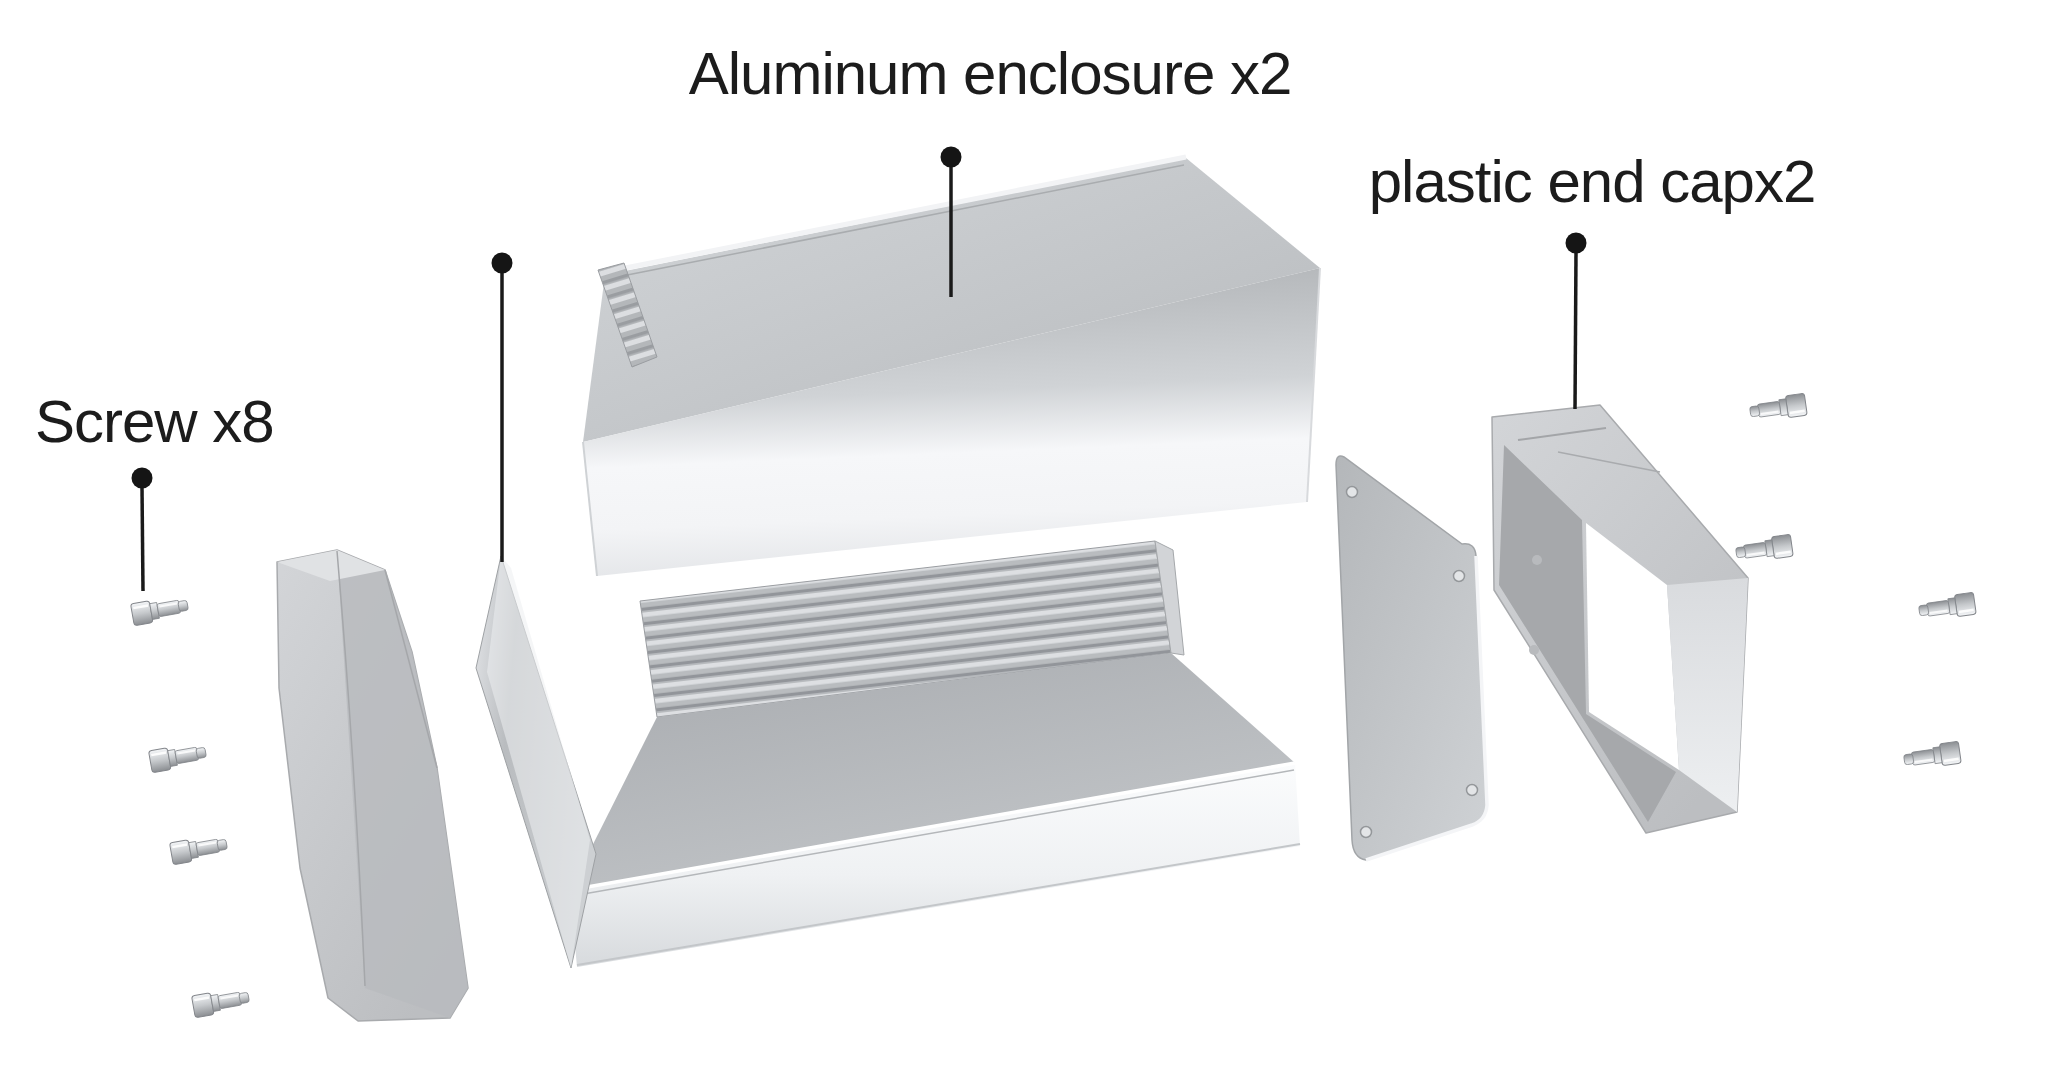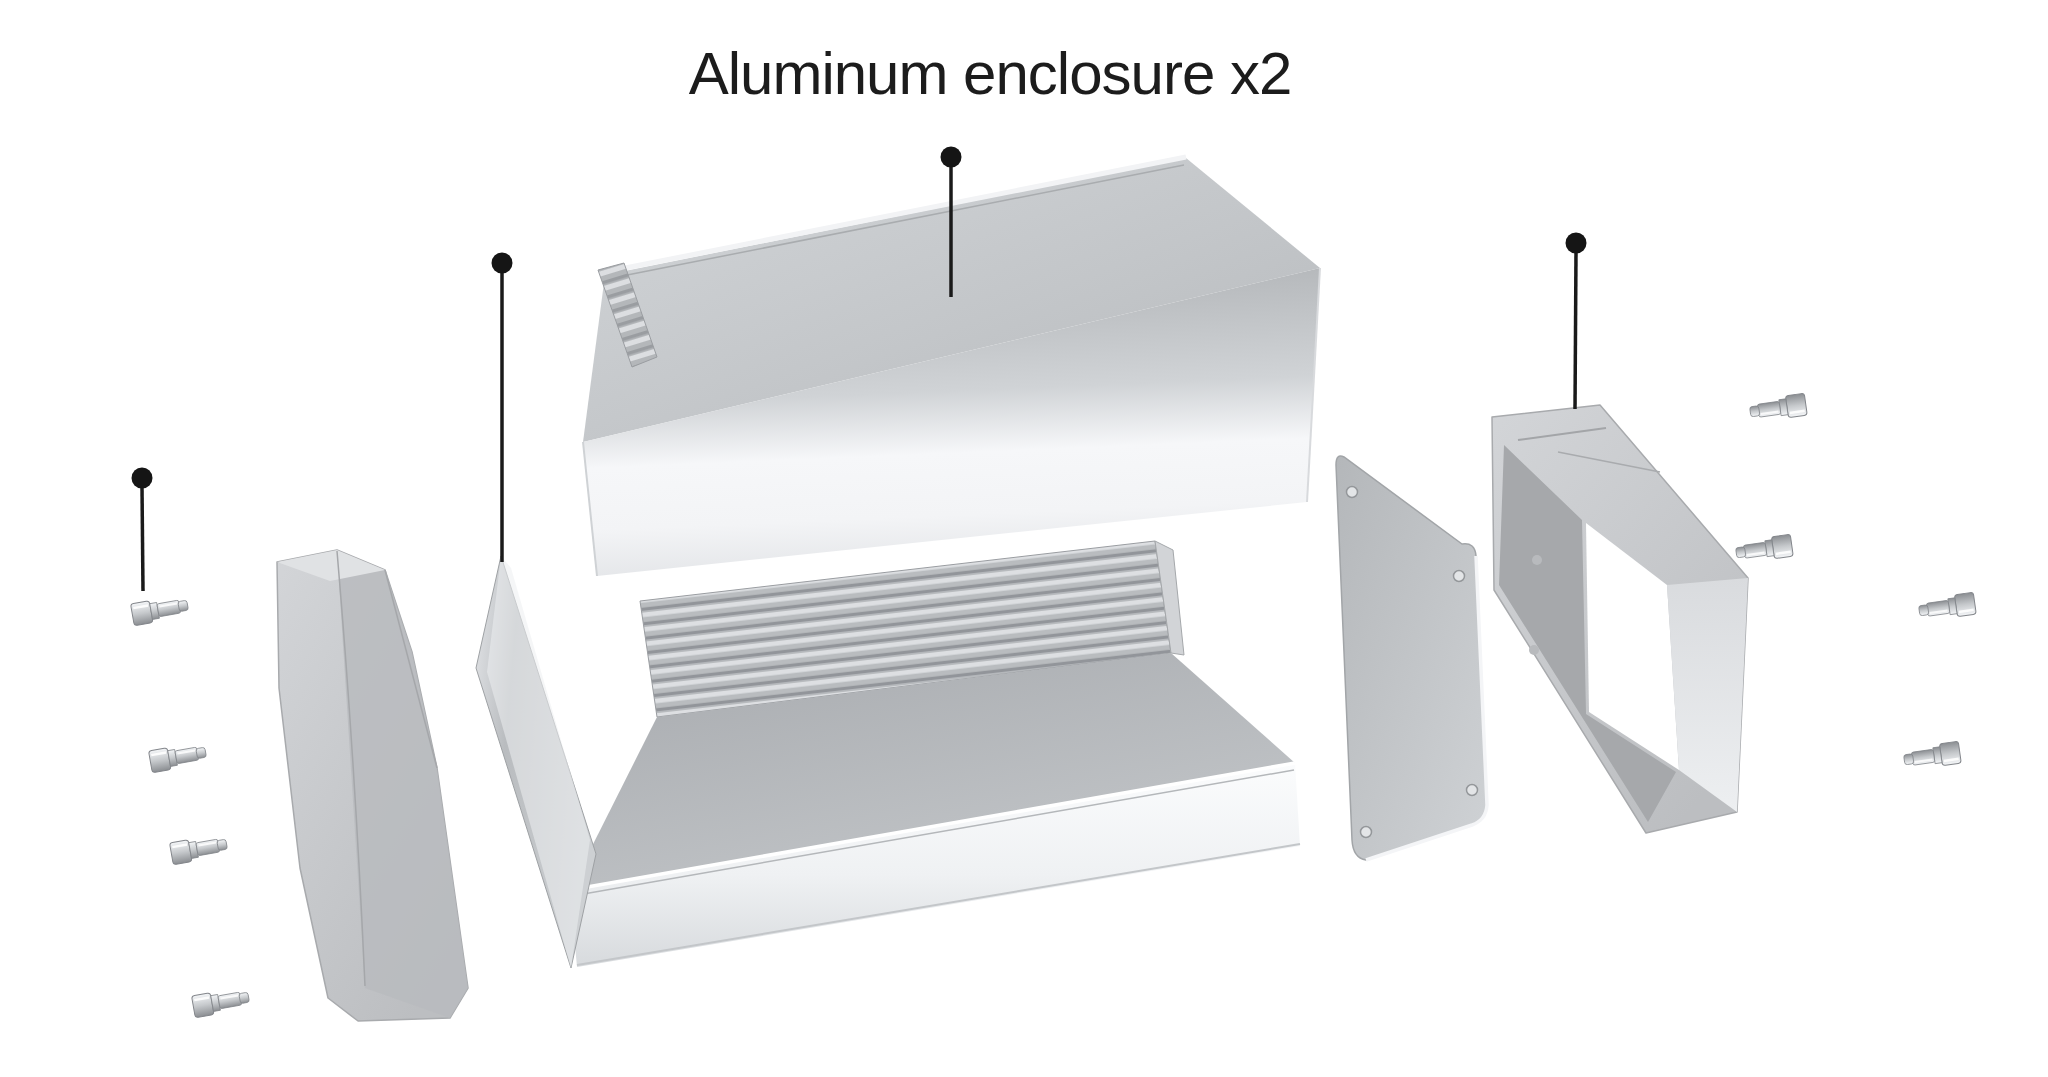--- a/index.html
+++ b/index.html
@@ -156,15 +156,17 @@
       <circle cx="951" cy="157" r="10.5"></circle>
       <circle cx="502" cy="263" r="10.5"></circle>
       <circle cx="1576" cy="243" r="10.5"></circle>
       <circle cx="142" cy="478" r="10.5"></circle>
     </g>
   </svg>
 
   <div class="label centered" style="left:990px;top:44px;">Aluminum enclosure x2</div>
 
 
+  <div class="label centered" style="left:1592px;top:152px;">plastic end capx2</div>
 
+  <div class="label" style="left:35px;top:392px;">Screw x8</div>
 
 </div>
 
 </body></html>

